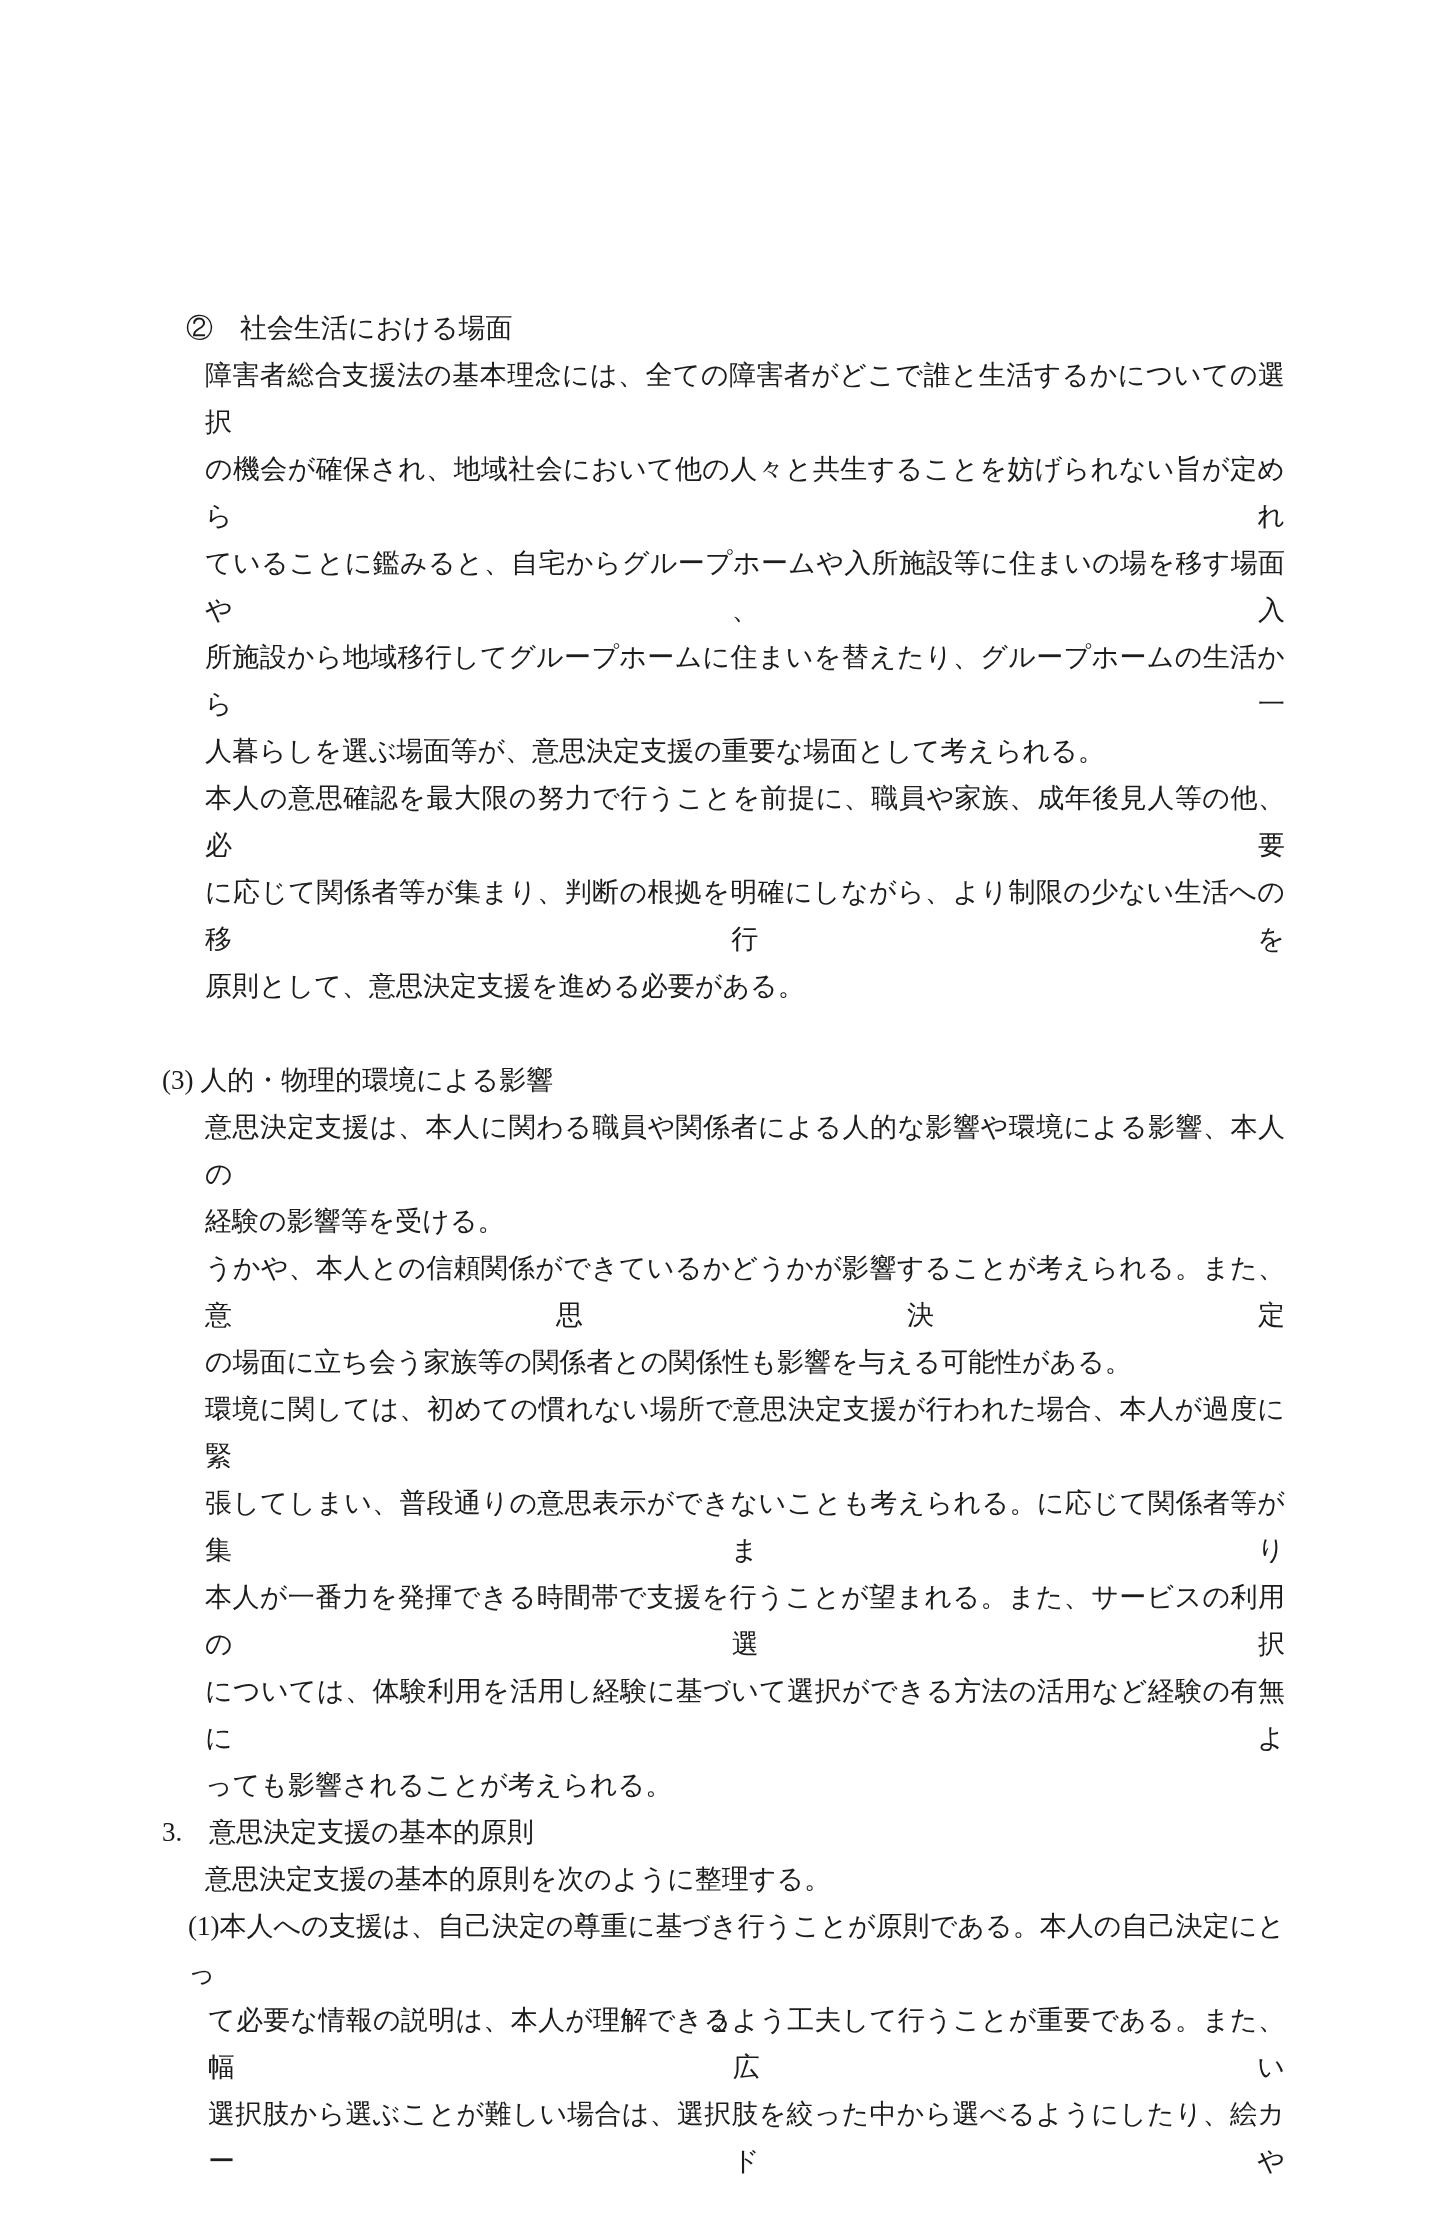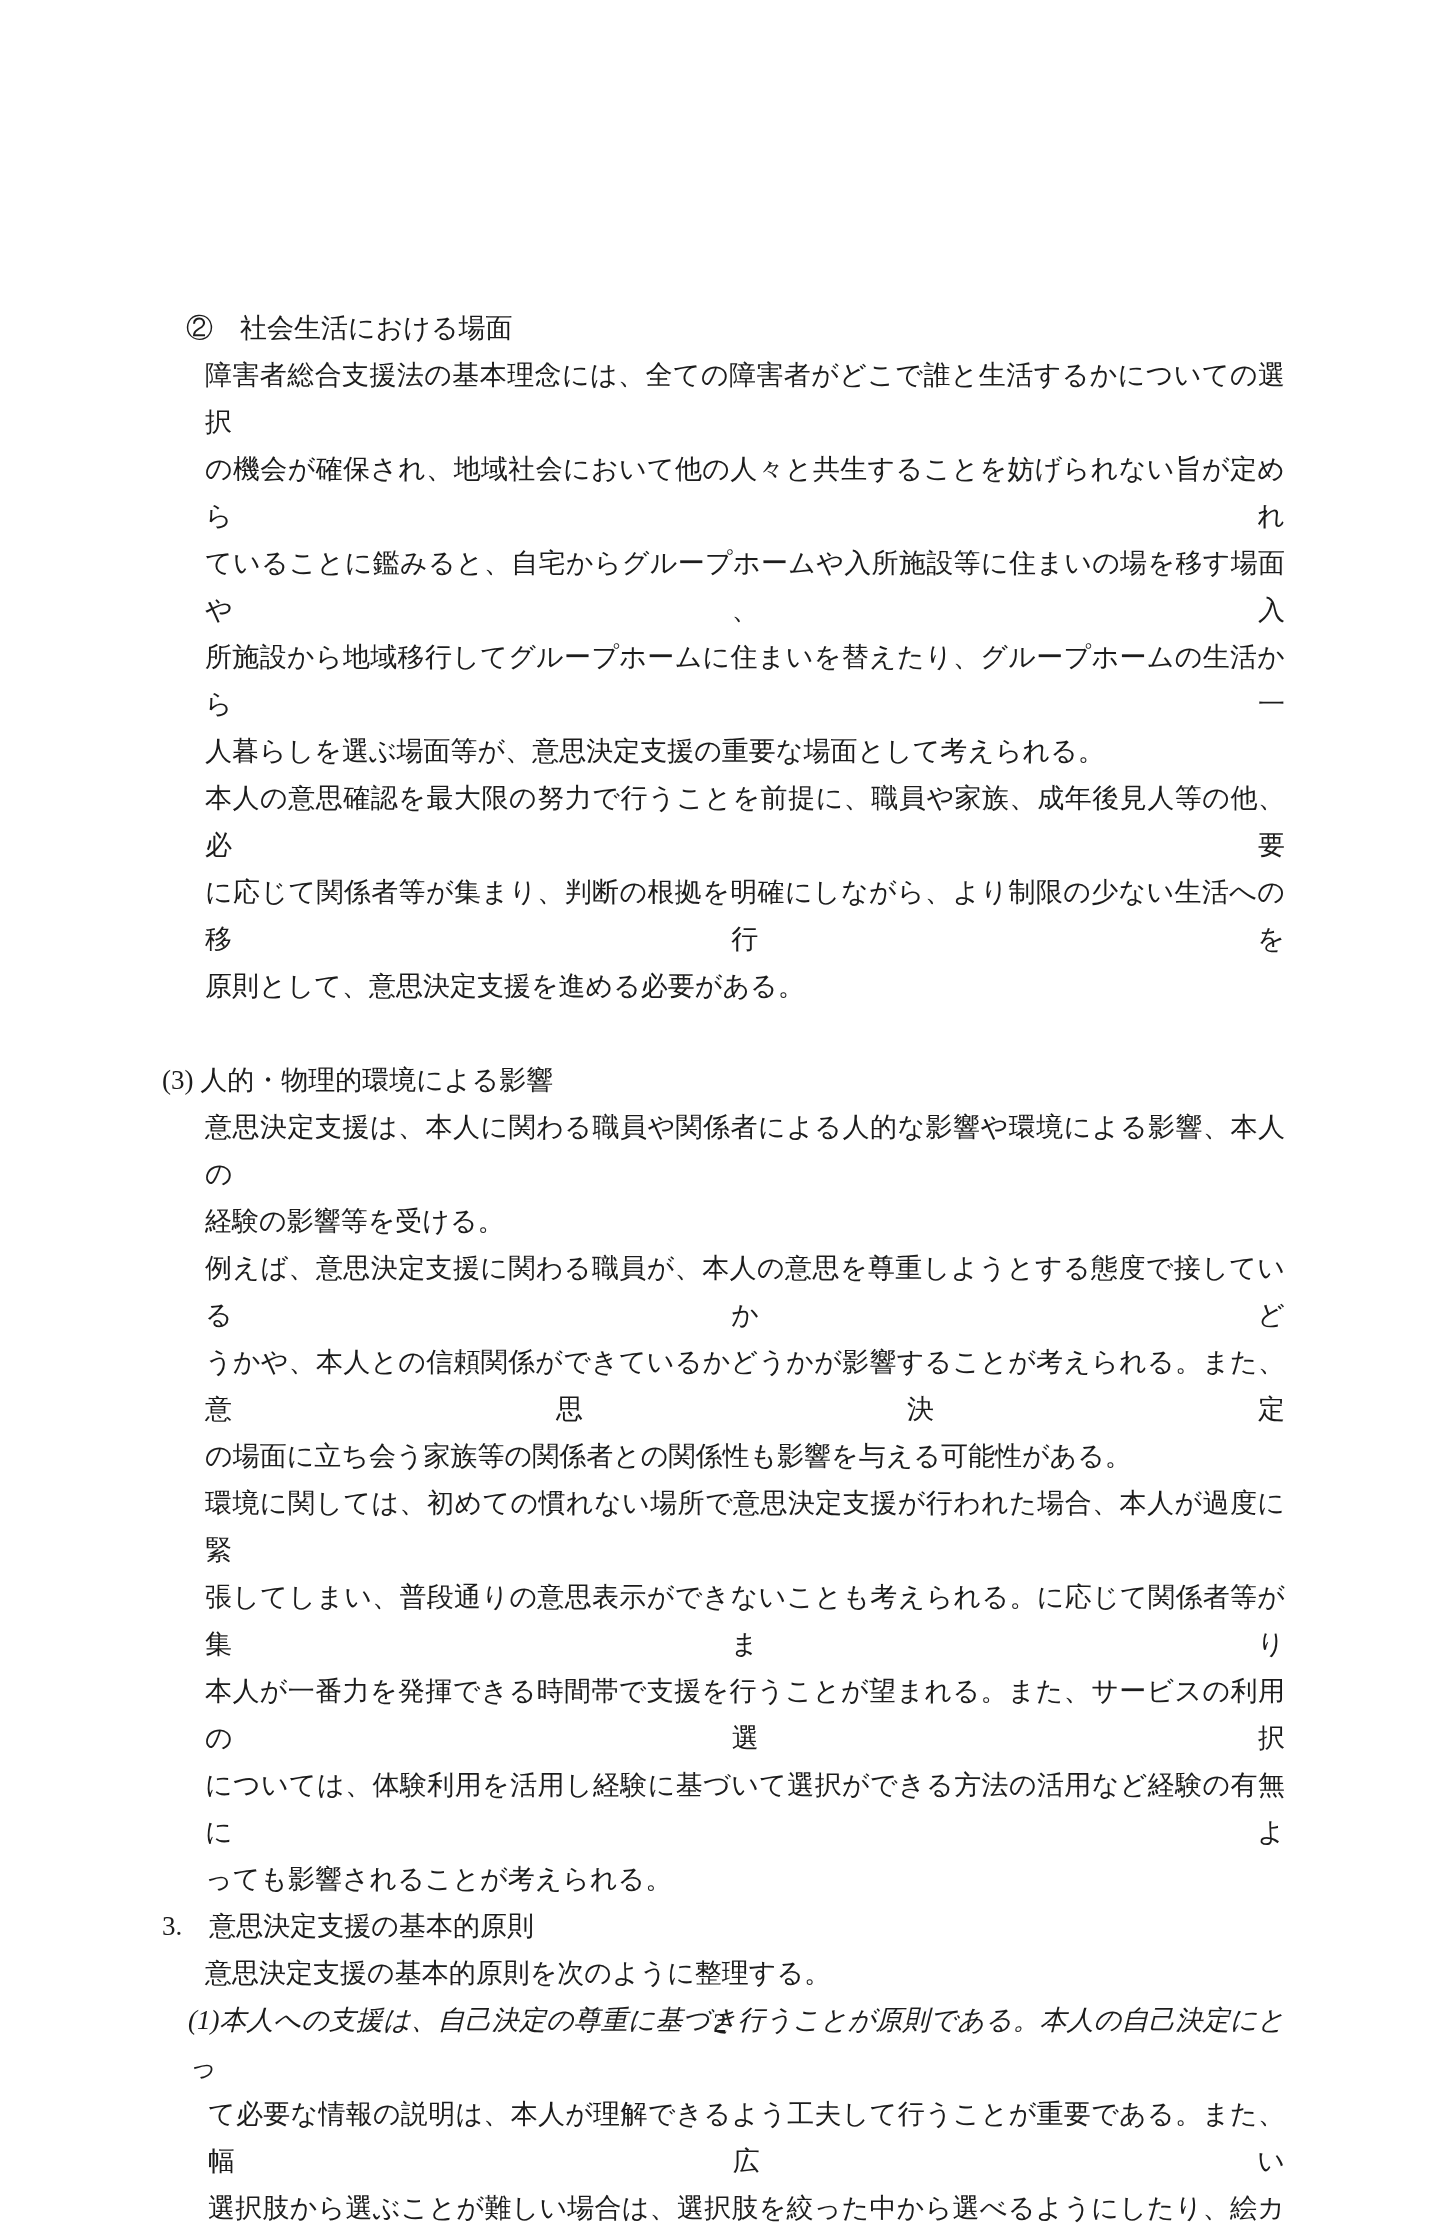--- a/index.html
+++ b/index.html
@@ -32,21 +32,21 @@
   .ln.j {
     white-space: normal;
     text-align: justify;
     text-align-last: justify;
   }
   
   .h-circ { margin-left: -19px; margin-top: 35px; }
   
   .h-num  { margin-left: -43px; }
   
-  .item   { margin-left: -17px; font-style: italic; }
+  .item   { margin-left: -17px; }
   
   .cont   { margin-left: 3px; }
   
   .gap1 { margin-top: 47px; }
   .gap2 { }
   .page-number {
     position: absolute;
     top: 2000px;
     left: 0;
     width: 100%;
@@ -68,21 +68,20 @@
     <div class="ln j">ていることに鑑みると、自宅からグループホームや入所施設等に住まいの場を移す場面や、入</div>
     <div class="ln j">所施設から地域移行してグループホームに住まいを替えたり、グループホームの生活から一</div>
     <div class="ln">人暮らしを選ぶ場面等が、意思決定支援の重要な場面として考えられる。</div>
     <div class="ln j">本人の意思確認を最大限の努力で行うことを前提に、職員や家族、成年後見人等の他、必要</div>
     <div class="ln j">に応じて関係者等が集まり、判断の根拠を明確にしながら、より制限の少ない生活への移行を</div>
     <div class="ln">原則として、意思決定支援を進める必要がある。</div>
 
     <div class="ln h-num gap1">(3) 人的・物理的環境による影響</div>
     <div class="ln j">意思決定支援は、本人に関わる職員や関係者による人的な影響や環境による影響、本人の</div>
     <div class="ln">経験の影響等を受ける。</div>
-    <div class="ln j">例えば、意思決定支援に関わる職員が、本人の意思を尊重しようとする態度で接しているかど</div>
     <div class="ln j">うかや、本人との信頼関係ができているかどうかが影響することが考えられる。また、意思決定</div>
     <div class="ln">の場面に立ち会う家族等の関係者との関係性も影響を与える可能性がある。</div>
     <div class="ln j">環境に関しては、初めての慣れない場所で意思決定支援が行われた場合、本人が過度に緊</div>
     <div class="ln j">張してしまい、普段通りの意思表示ができないことも考えられる。に応じて関係者等が集まり</div>
     <div class="ln j">本人が一番力を発揮できる時間帯で支援を行うことが望まれる。また、サービスの利用の選択</div>
     <div class="ln j">については、体験利用を活用し経験に基づいて選択ができる方法の活用など経験の有無によ</div>
     <div class="ln">っても影響されることが考えられる。</div>
 
     <div class="ln h-num gap2">3.　意思決定支援の基本的原則</div>
     <div class="ln">意思決定支援の基本的原則を次のように整理する。</div>

